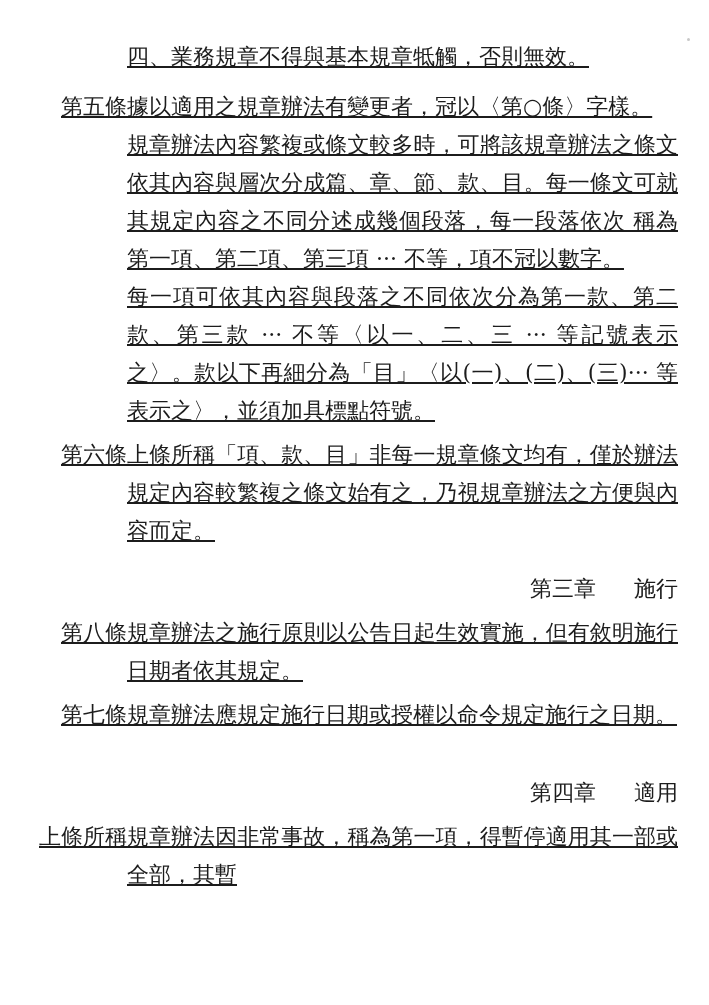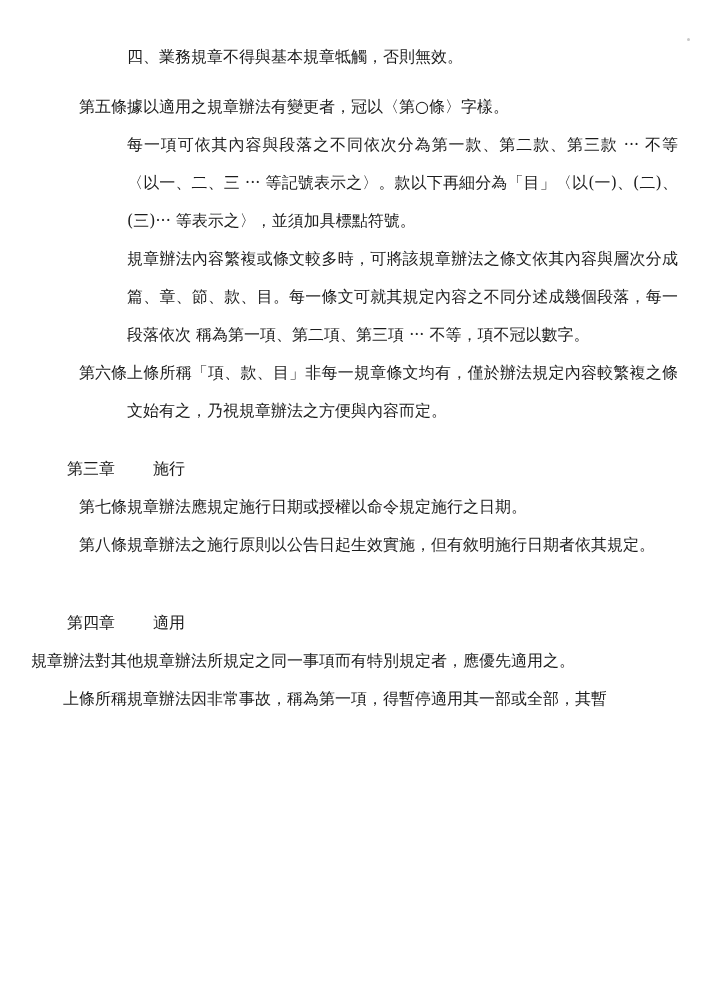--- a/index.html
+++ b/index.html
@@ -6,31 +6,32 @@
   body {
     width: 709px; height: 1005px;
     background: #ffffff;
     color: #1c1c1c;
     font-family: "DejaVu Serif", "Liberation Serif", serif;
     overflow: hidden;
     position: relative;
   }
   .doc {
     padding: 38px 31px 0 31px;
-    font-size: 16px;
+    font-size: 22px;
     line-height: 38px;
+    text-decoration: underline;
   }
   .row { display: flex; align-items: flex-start; }
   .label { flex: 0 0 96px; white-space: nowrap; text-align: right; }
   .body { flex: 1 1 auto; min-width: 0; }
   .body p { margin: 0; text-align: justify; }
-  .chapter { text-align: left; padding-left: 36px; }
+  .chapter { text-align: right; padding-left: 36px; }
   .ch-num { display: inline-block; margin-right: 38px; }
   .ch-title { display: inline-block; }
-  .mt6  { }
+  .mt6  { margin-top: 6px; }
   .mt12 { margin-top: 12px; }
   .mt20 { margin-top: 20px; }
   .mt28 { margin-top: 40px; }
   .speck {
     position: absolute;
     left: 687px; top: 38px;
     width: 3px; height: 3px;
     background: #c8c8c8;
     border-radius: 50%;
   }
@@ -44,58 +45,55 @@
     <div class="label"></div>
     <div class="body">
       <p>四、業務規章不得與基本規章牴觸，否則無效。</p>
     </div>
   </div>
 
   <div class="row mt12">
     <div class="label">第五條</div>
     <div class="body">
       <p>據以適用之規章辦法有變更者，冠以〈第○條〉字樣。</p>
+      <p>規章辦法內容繁複或條文較多時，可將該規章辦法之條文依其內容與層次分成篇、章、節、款、目。每一條文可就其規定內容之不同分述成幾個段落，每一段落依次 稱為第一項、第二項、第三項 ··· 不等，項不冠以數字。</p>
       <p>每一項可依其內容與段落之不同依次分為第一款、第二款、第三款 ··· 不等〈以一、二、三 ··· 等記號表示之〉。款以下再細分為「目」〈以(一)、(二)、(三)··· 等表示之〉，並須加具標點符號。</p>
-      <p>規章辦法內容繁複或條文較多時，可將該規章辦法之條文依其內容與層次分成篇、章、節、款、目。每一條文可就其規定內容之不同分述成幾個段落，每一段落依次 稱為第一項、第二項、第三項 ··· 不等，項不冠以數字。</p>
     </div>
   </div>
 
   <div class="row mt6">
     <div class="label">第六條</div>
     <div class="body">
       <p>上條所稱「項、款、目」非每一規章條文均有，僅於辦法規定內容較繁複之條文始有之，乃視規章辦法之方便與內容而定。</p>
     </div>
   </div>
 
   <div class="chapter mt20">
     <span class="ch-num">第三章</span><span class="ch-title">施行</span>
   </div>
 
   <div class="row mt6">
-    <div class="label">第七條</div>
+    <div class="label">第八條</div>
     <div class="body">
-      <p>規章辦法應規定施行日期或授權以命令規定施行之日期。</p>
+      <p>規章辦法之施行原則以公告日起生效實施，但有敘明施行日期者依其規定。</p>
     </div>
   </div>
 
   <div class="row mt6">
-    <div class="label">第八條</div>
+    <div class="label">第七條</div>
     <div class="body">
-      <p>規章辦法之施行原則以公告日起生效實施，但有敘明施行日期者依其規定。</p>
+      <p>規章辦法應規定施行日期或授權以命令規定施行之日期。</p>
     </div>
   </div>
 
   <div class="chapter mt28">
     <span class="ch-num">第四章</span><span class="ch-title">適用</span>
   </div>
 
   <div class="row mt6">
-    <div class="body">
-      <p>規章辦法對其他規章辦法所規定之同一事項而有特別規定者，應優先適用之。</p>
-    </div>
   </div>
 
 
   <div class="row">
     <div class="label">上條所稱</div>
     <div class="body">
       <p>規章辦法因非常事故，稱為第一項，得暫停適用其一部或全部，其暫</p>
     </div>
   </div>
 

